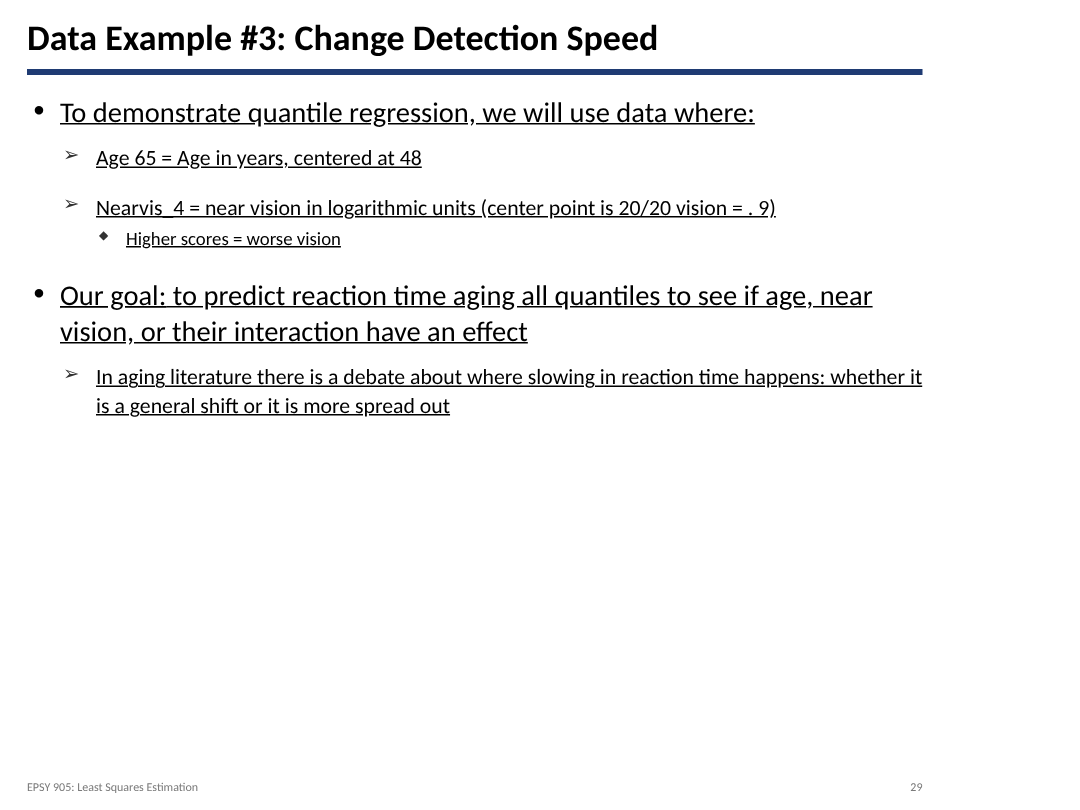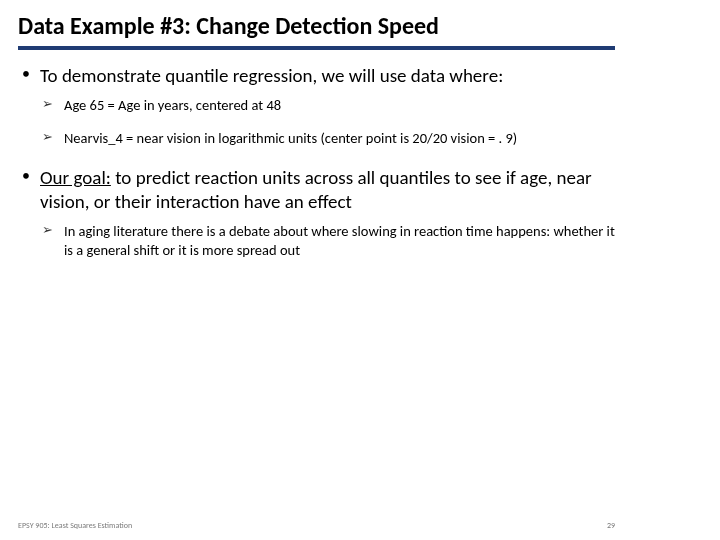--- a/index.html
+++ b/index.html
@@ -1,21 +1,21 @@
 <!DOCTYPE html>
 <html><head>
 <meta charset="utf-8">
 <style>
   * { box-sizing: border-box; margin: 0; padding: 0; }
   html, body { width: 720px; height: 540px; background: #fff; font-family: Calibri, "Segoe UI", Arial, sans-serif; color: #000; }
   .slide { width: 633px; height: 540px; position: relative; padding: 12px 18px 0 18px; }
   .title { font-size: 24px; font-weight: 700; line-height: 1.15; }
   .rule { height: 4px; background: #1f3b73; margin: 6px 0 14px 0; }
   ul { list-style: none; }
-  .lvl1 > li { position: relative; padding-left: 22px; font-size: 19px; line-height: 1.28; margin-bottom: 18px; }
+  .lvl1 > li { position: relative; padding-left: 22px; font-size: 19px; line-height: 1.28; margin-bottom: 18px; text-decoration: underline; }
   .lvl1 > li::before { content: "•"; position: absolute; left: 4px; top: 0; font-size: 16px; }
   .lvl2 { margin-top: 8px; }
   .lvl2 > li { position: relative; padding-left: 24px; font-size: 14.5px; line-height: 1.3; margin-bottom: 14px; }
   .lvl2 > li::before { content: "➢"; position: absolute; left: 2px; top: 0; font-size: 13px; color: #333; }
   .lvl3 { margin-top: 4px; }
   .lvl3 > li { position: relative; padding-left: 20px; font-size: 12.5px; line-height: 1.3; }
   .lvl3 > li::before { content: "◆"; position: absolute; left: 2px; top: 0; font-size: 8px; color: #333; }
   .ul-text { text-decoration: underline; }
   .footer { position: absolute; bottom: 10px; left: 18px; right: 18px; display: flex; justify-content: space-between; font-size: 8px; color: #7a7a7a; gap: 38px; }
 </style>
@@ -27,26 +27,29 @@
   <div class="rule"></div>
 
   <ul class="lvl1">
 
     <li>
       <span>To demonstrate quantile regression, we will use data where:</span>
       <ul class="lvl2">
         <li>Age 65 = Age in years, centered at 48</li>
         <li>
           <span>Nearvis_4 = near vision in logarithmic units (center point is 20/20 vision = . 9)</span>
+          <ul class="lvl3">
+            <li>Higher scores = worse vision</li>
+          </ul>
         </li>
       </ul>
     </li>
 
     <li>
-      <span class="ul-text">Our goal:</span><span> to predict reaction units across all quantiles to see if age, near vision, or their interaction have an effect</span>
+      <span class="ul-text">Our goal:</span><span> to predict reaction time aging all quantiles to see if age, near vision, or their interaction have an effect</span>
       <ul class="lvl2">
         <li>In aging literature there is a debate about where slowing in reaction time happens: whether it is a general shift or it is more spread out</li>
       </ul>
     </li>
 
 
   </ul>
 
   <div class="footer">
     <span>EPSY 905: Least Squares Estimation</span>

